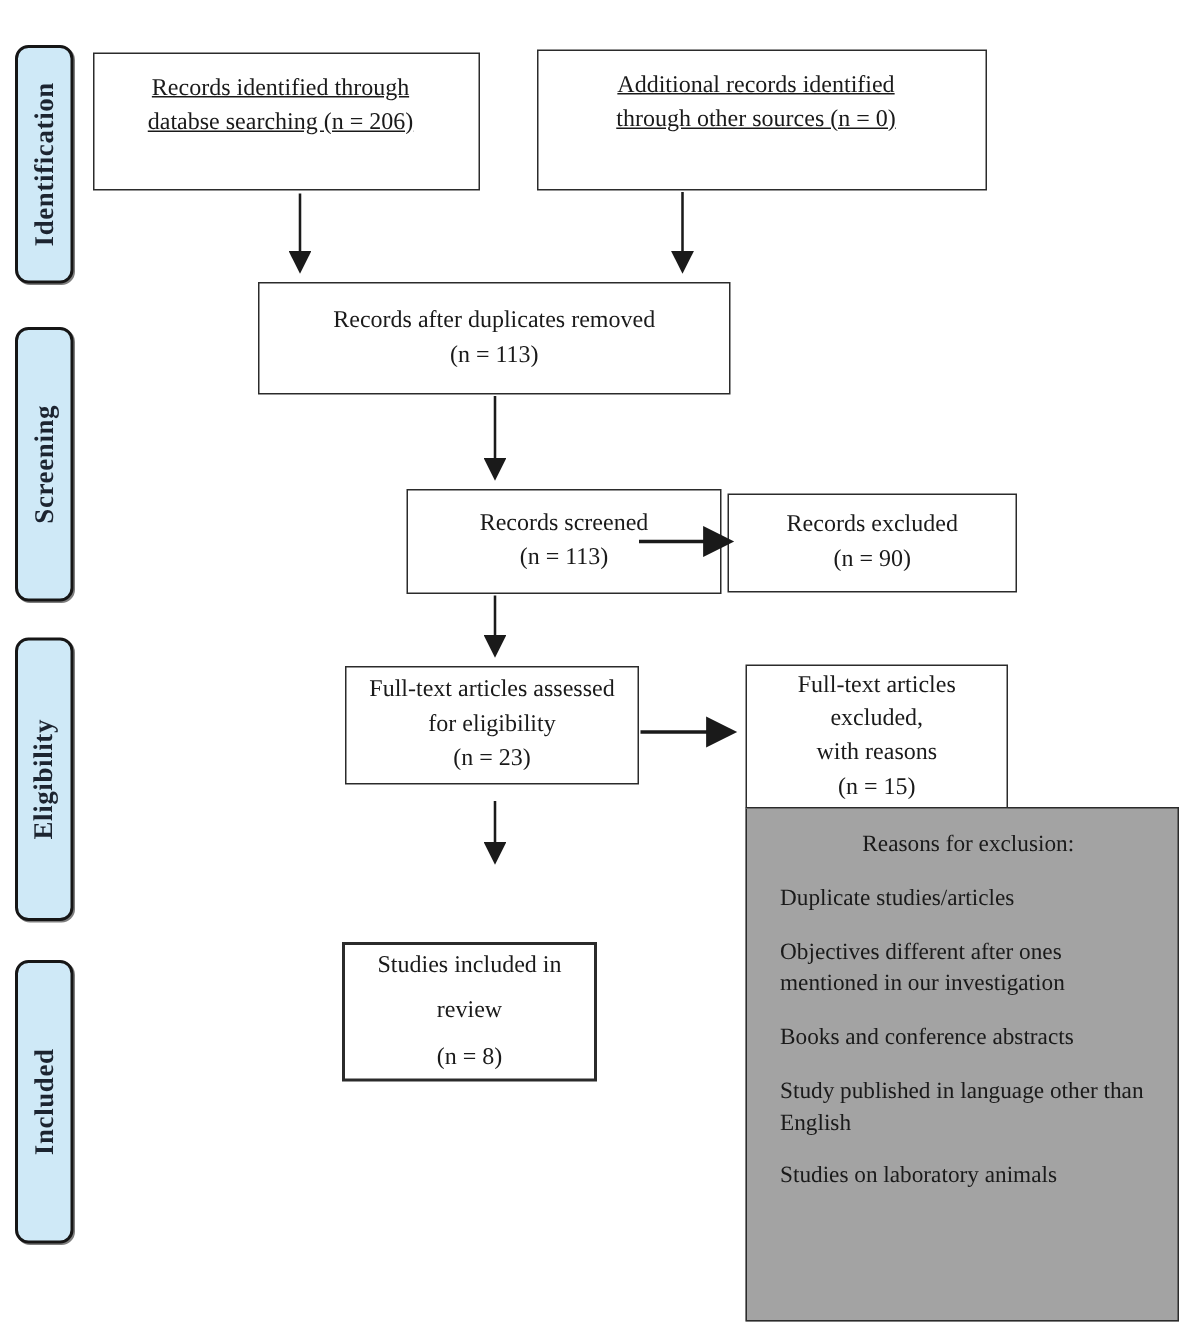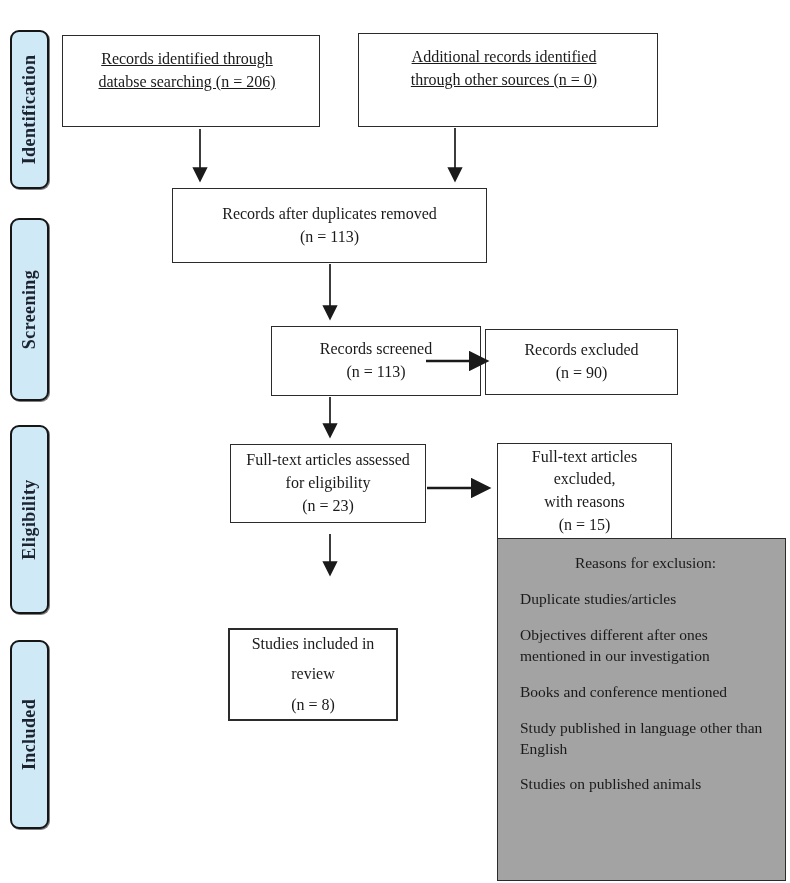--- a/index.html
+++ b/index.html
@@ -157,18 +157,18 @@
 
   <div class="box centered thick tall-lines" style="left:228px;top:582px;width:170px;height:93px;margin-top:46px;">
     <div class="btext">Studies included in review
 (n = 8)</div>
   </div>
 
   <div class="reasons-box" style="left:497px;top:538px;width:289px;height:343px;">
     <div class="reasons-heading">Reasons for exclusion:</div>
     <div class="reason-item">Duplicate studies/articles</div>
     <div class="reason-item">Objectives different after ones mentioned in our investigation</div>
-    <div class="reason-item">Books and conference mentioned</div>
+    <div class="reason-item">Books and conference abstracts</div>
     <div class="reason-item">Study published in language other than English</div>
-    <div class="reason-item">Studies on published animals</div>
+    <div class="reason-item">Studies on laboratory animals</div>
   </div>
 
 </div>
 
 </body></html>

